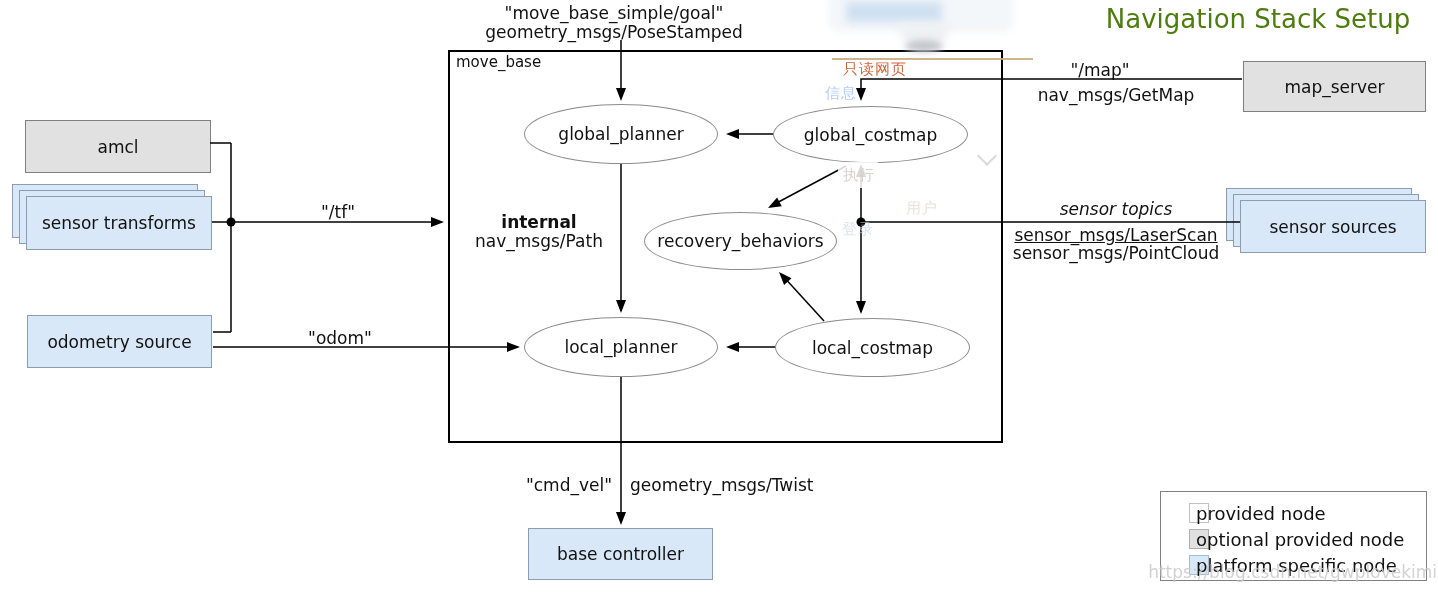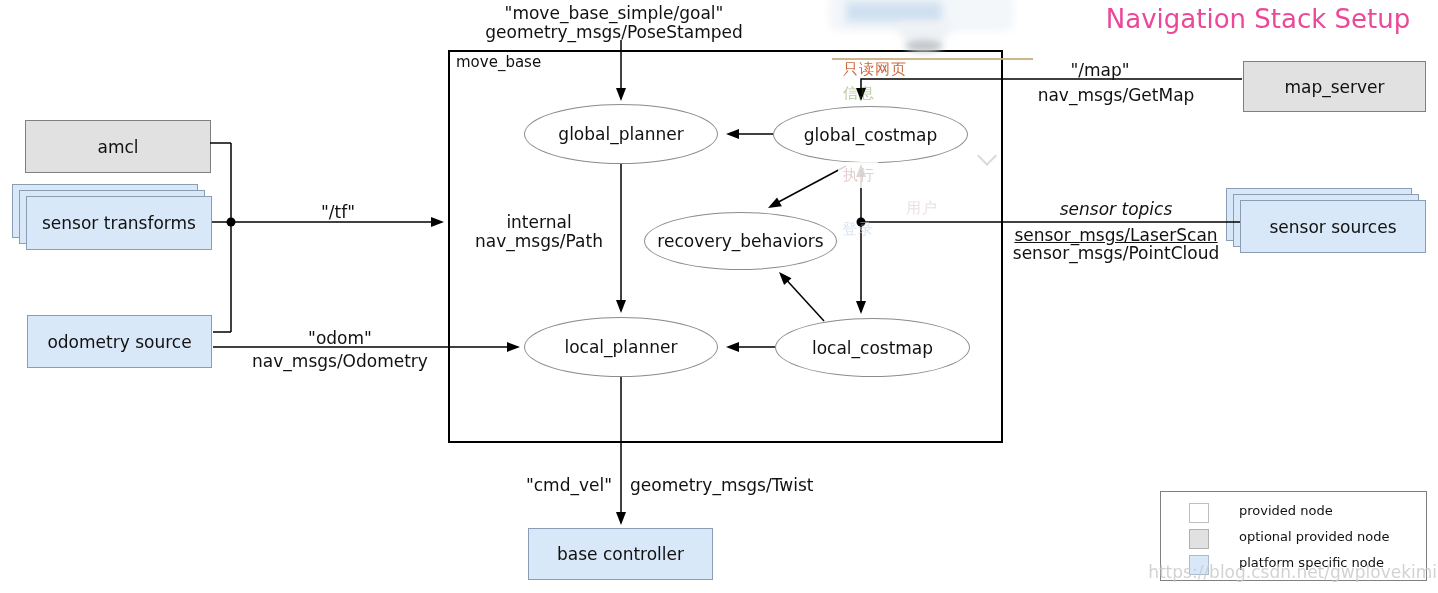--- a/index.html
+++ b/index.html
@@ -22,46 +22,46 @@
                  border:2px solid #000;box-sizing:border-box;background:transparent;}
   #move-base-label{position:absolute;left:456px;top:53px;font-size:15px;z-index:6;}
 
   svg.wires{position:absolute;left:0;top:0;z-index:10;pointer-events:none;}
 
   .lbl{position:absolute;font-size:17px;white-space:nowrap;z-index:20;}
   .center{text-align:center;}
   .italic{font-style:italic;}
 
   #title{position:absolute;left:1092px;top:4px;width:332px;text-align:center;
-         font-size:26px;color:#ec4899;z-index:20;}
+         font-size:26px;color:#4d7c0f;z-index:20;}
 
   
   #legend{position:absolute;left:1160px;top:491px;width:267px;height:90px;
           border:1px solid #808080;background:#fff;box-sizing:border-box;z-index:8;}
   .swatch{position:absolute;width:20px;height:20px;box-sizing:border-box;}
-  .legend-label{position:absolute;left:1239px;font-size:13px;white-space:nowrap;z-index:9;text-align:right;}
+  .legend-label{position:absolute;left:1196px;font-size:18px;white-space:nowrap;z-index:9;text-align:right;}
 
   
   #watermark{position:absolute;left:1095px;top:562px;width:342px;text-align:right;
              font-size:17px;color:#cbcbcb;opacity:.85;z-index:45;}
 
   
   .ghost{position:absolute;z-index:30;pointer-events:none;}
   #ghost-tooltip{left:828px;top:-8px;width:186px;height:40px;border-radius:10px;
                  background:#f4f7fa;filter:blur(3px);z-index:40;}
   #ghost-tooltip-blue{left:846px;top:2px;width:96px;height:20px;background:#cfe0f0;
                       filter:blur(4px);z-index:41;}
   #ghost-tooltip-tail{left:898px;top:24px;width:52px;height:26px;background:#eef1f4;
                       border-radius:0 0 26px 26px;filter:blur(4px);z-index:41;}
   #ghost-tooltip-spot{left:905px;top:40px;width:38px;height:12px;background:#b9bdc2;
                       border-radius:50%;filter:blur(3px);opacity:.8;z-index:42;}
   #ghost-tanline{left:832px;top:58px;width:201px;height:2.4px;background:#c6ae7e;opacity:.9;z-index:35;}
   .ghost-cjk{font-size:15px;letter-spacing:1px;}
   #ghost-readonly{left:843px;top:60px;color:#c2410c;opacity:.8;}
-  #ghost-info{left:843px;top:84px;color:#4d7c0f;opacity:.4;}
+  #ghost-info{left:825px;top:84px;color:#3b82f6;opacity:.4;}
   #ghost-exec-box{left:838px;top:162px;width:42px;height:26px;background:rgba(255,255,255,.85);
                   border-radius:4px;}
   #ghost-exec{left:843px;top:166px;color:#e0c9c9;opacity:.9;}
   #ghost-user{left:906px;top:199px;color:#e4cfcf;opacity:.65;}
   #ghost-login{left:842px;top:220px;color:#c8d8ea;opacity:.7;}
   #ghost-chevron{left:980px;top:149px;width:12px;height:12px;border-right:2.5px solid #d6d6d6;
                  border-bottom:2.5px solid #d6d6d6;transform:rotate(45deg);opacity:.9;}
 </style>
 </head>
 <body>
@@ -170,23 +170,22 @@
 
   <div class="lbl center" style="left:449px;top:3px;width:330px;">"move_base_simple/goal"</div>
   <div class="lbl center" style="left:449px;top:22px;width:330px;">geometry_msgs/PoseStamped</div>
 
   <div class="lbl center" style="left:1000px;top:60px;width:200px;">"/map"</div>
   <div class="lbl center" style="left:1001px;top:85px;width:230px;">nav_msgs/GetMap</div>
 
   <div class="lbl center" style="left:238px;top:202px;width:200px;">"/tf"</div>
 
   <div class="lbl center" style="left:240px;top:328px;width:200px;">"odom"</div>
-  <div class="lbl center" style="left:240px;top:351px;width:200px;">nav_msgs/Odometry</div>
-
-  <div class="lbl center" style="left:439px;top:212px;width:200px;">internal</div>
+
+  <div class="lbl center" style="left:439px;top:212px;width:200px;font-weight:bold;">internal</div>
   <div class="lbl center" style="left:439px;top:231px;width:200px;">nav_msgs/Path</div>
 
   <div class="lbl center italic" style="left:1001px;top:199px;width:230px;">sensor topics</div>
   <div class="lbl center" style="left:1001px;top:225px;width:230px;text-decoration:underline;">sensor_msgs/LaserScan</div>
   <div class="lbl center" style="left:1001px;top:243px;width:230px;">sensor_msgs/PointCloud</div>
 
   <div class="lbl" style="left:450px;top:475px;width:162px;text-align:right;">"cmd_vel"</div>
   <div class="lbl" style="left:630px;top:475px;">geometry_msgs/Twist</div>
 
   <div id="legend"></div>

